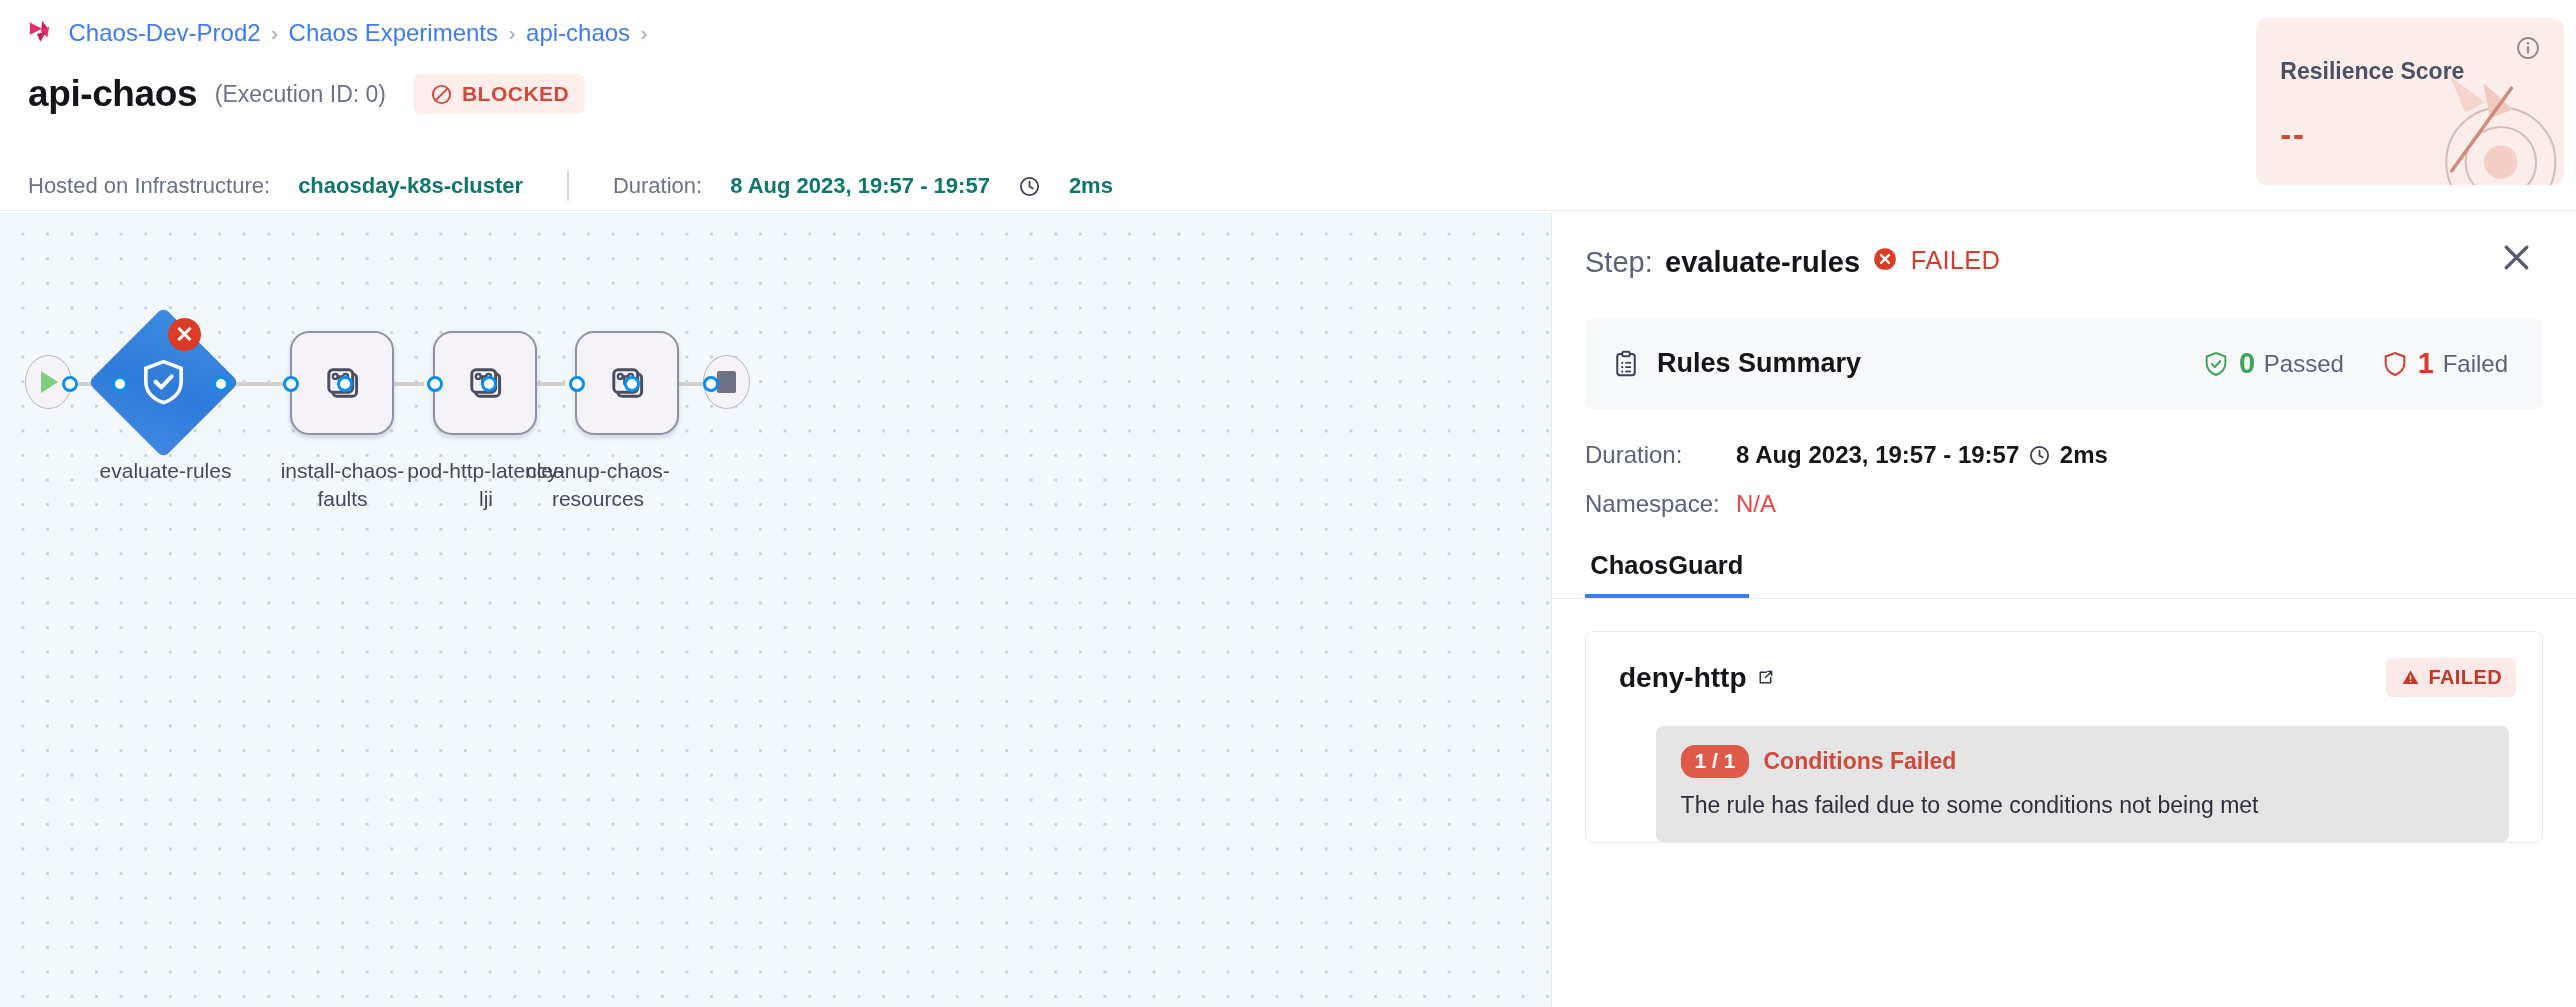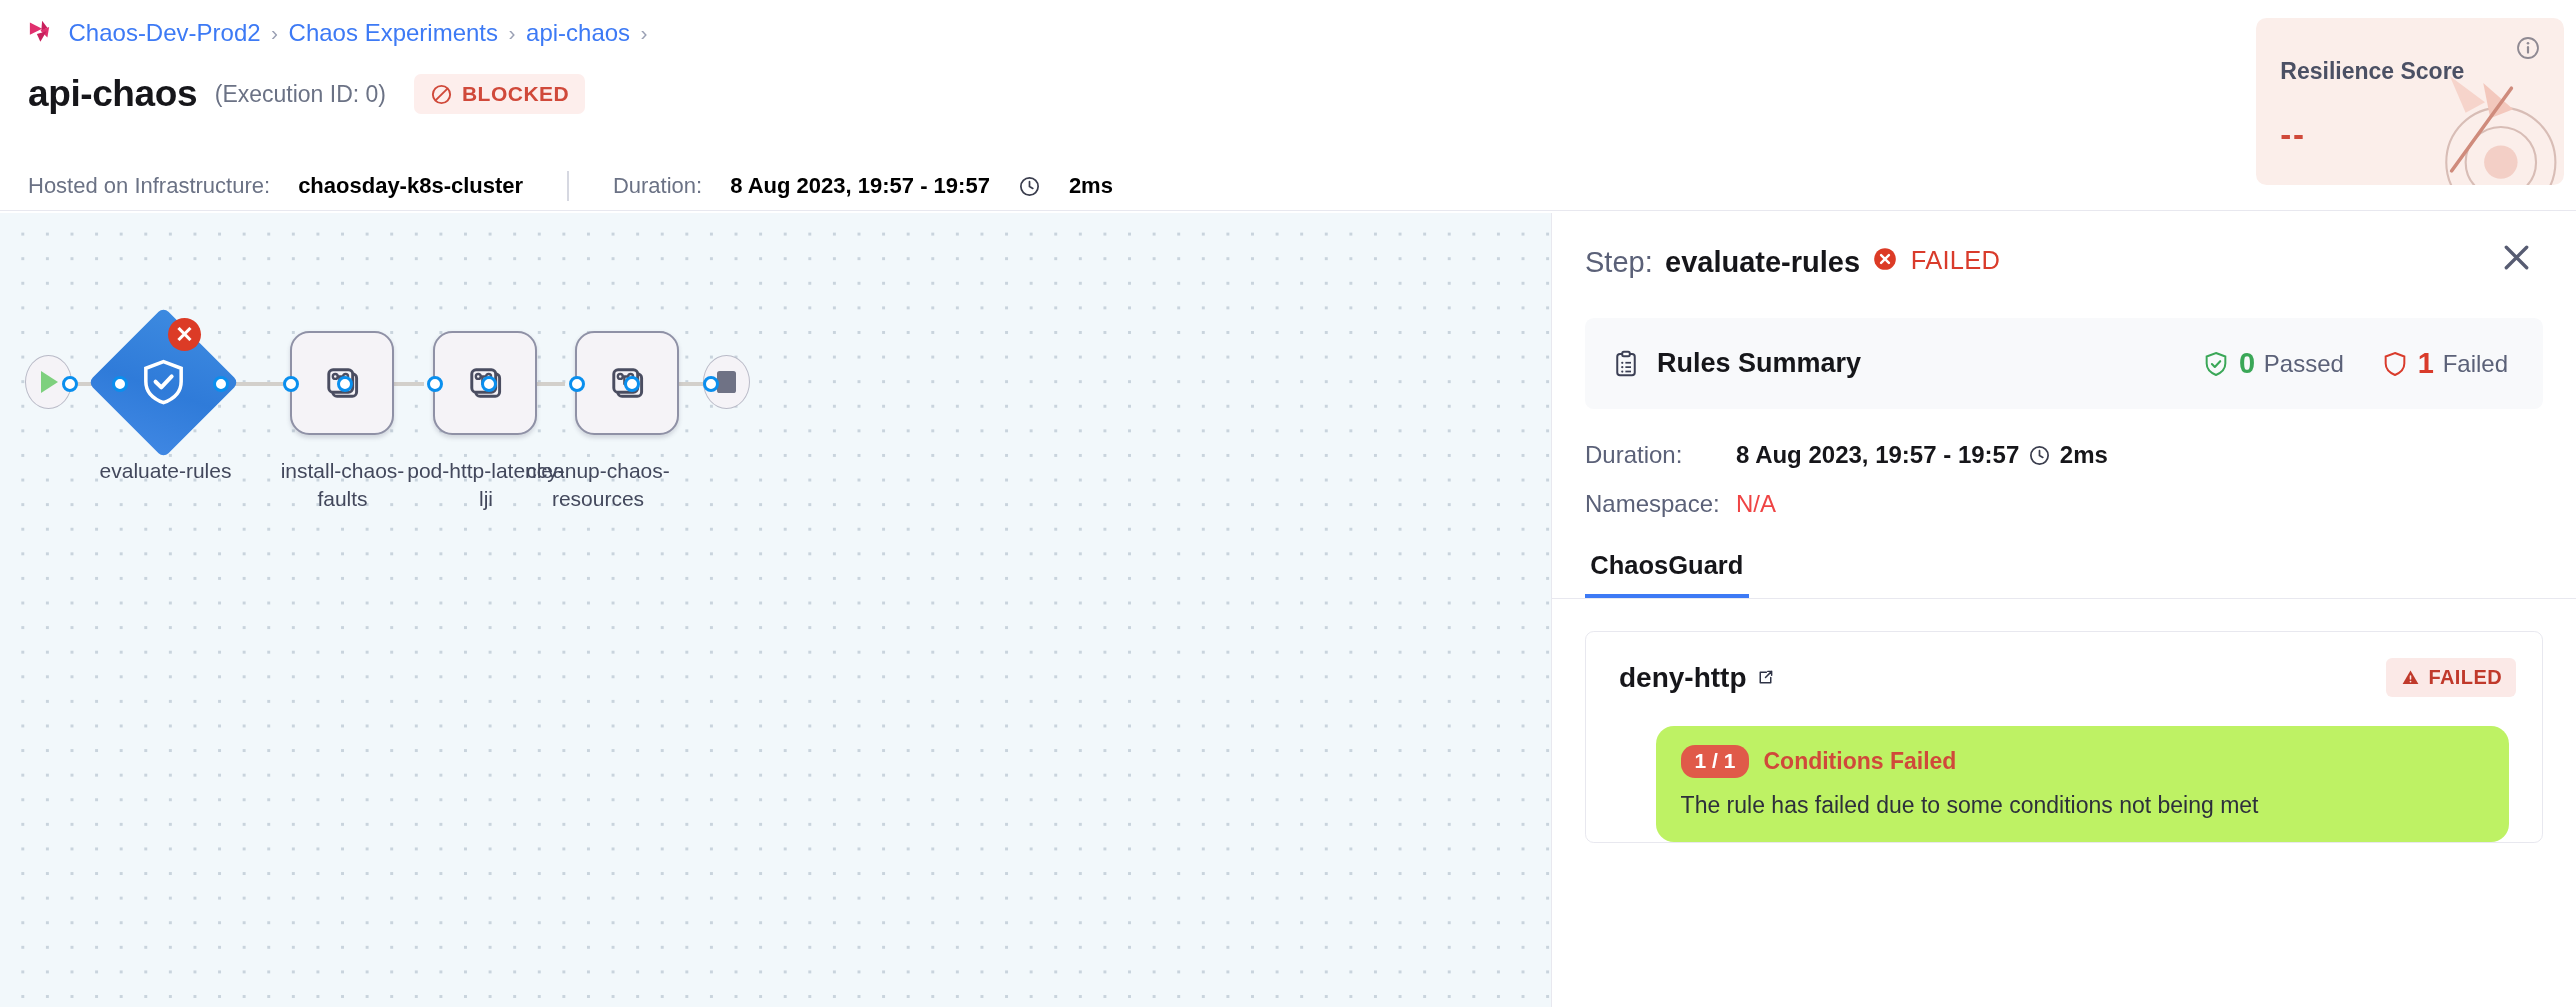--- a/index.html
+++ b/index.html
@@ -43,21 +43,21 @@
   .badge-blocked .lbl {
     font-size: 21px; font-weight: bold; color: #d0493a;
     letter-spacing: 0.5px;
   }
   .meta-row {
     position: absolute; left: 28px; top: 171px;
     display: flex; align-items: center; gap: 28px;
     font-size: 22px; white-space: nowrap;
   }
   .meta-key { color: #6b7285; }
-  .meta-val { color: #000000; font-weight: bold; }
+  .meta-val { color: #0f766e; font-weight: bold; }
   .meta-divider {
     display: inline-block; width: 1.8px; height: 30px;
     background: #d6d8e1; margin: 0 16px;
   }
 
   
   .resilience-card {
     position: absolute; right: 12.3px; top: 17.6px;
     width: 308px; height: 167px;
     background: #fbeeea; border-radius: 10.5px; overflow: hidden;
@@ -213,21 +213,21 @@
   }
   .badge-failed {
     display: flex; align-items: center; gap: 7px;
     background: #fbe9e7; border-radius: 6.2px; padding: 8px 14px;
   }
   .badge-failed .lbl {
     font-size: 20px; font-weight: bold; color: #c0392b; letter-spacing: 0.4px;
   }
   .cond-alert {
     margin: 23px 33px 0 70px;
-    background: #bef264; border-radius: 18px; padding: 19.3px 24.6px 23px 24.6px;
+    background: #e5e5e5; border-radius: 7px; padding: 19.3px 24.6px 23px 24.6px;
   }
   .cond-top { display: flex; align-items: center; gap: 14px; }
   .cond-pill {
     background: #e05a49; color: #fff; font-size: 21px; font-weight: bold;
     border-radius: 14px; padding: 4.4px 14px;
   }
   .cond-title { font-size: 23px; color: #d0493a; font-weight: bold; }
   .cond-desc { margin-top: 14px; font-size: 23px; color: #2d2f3b; }
 
   .view-cond {

